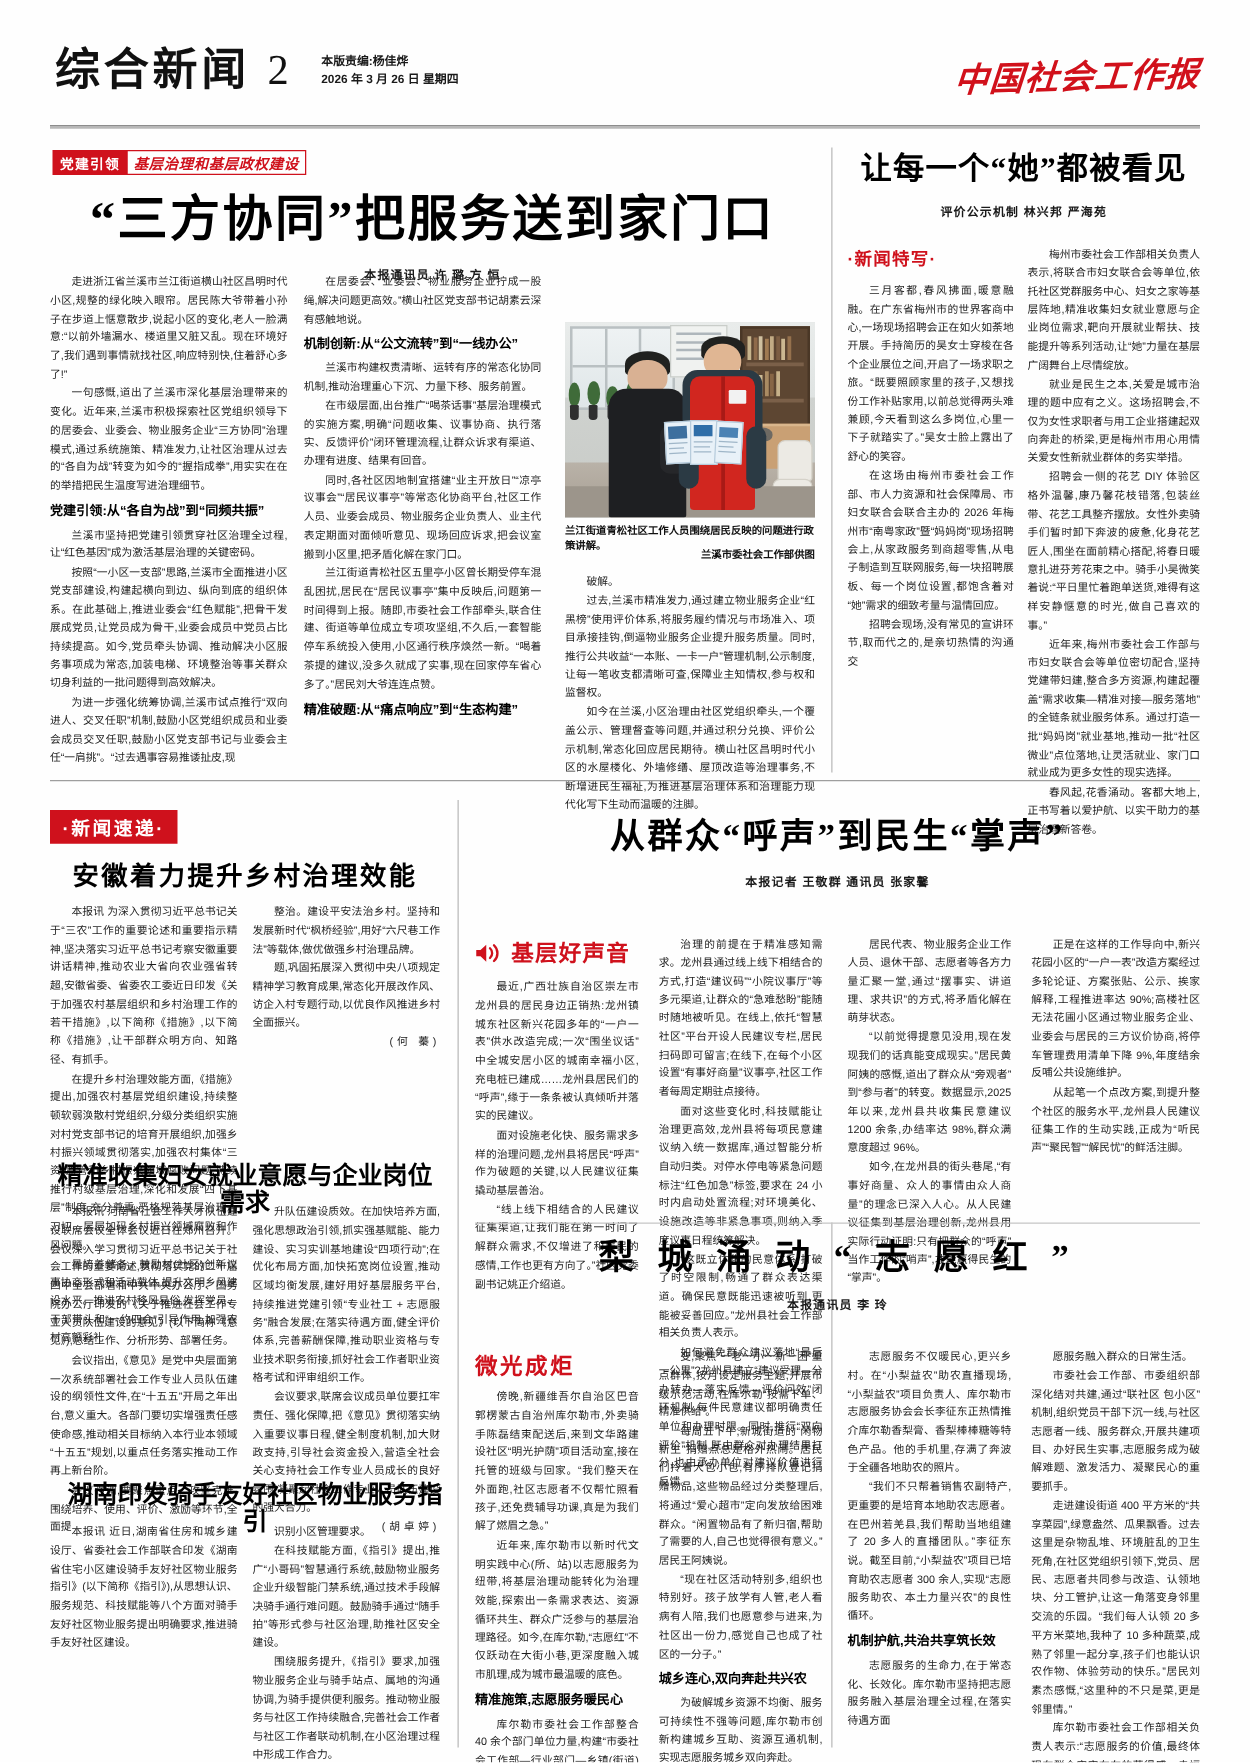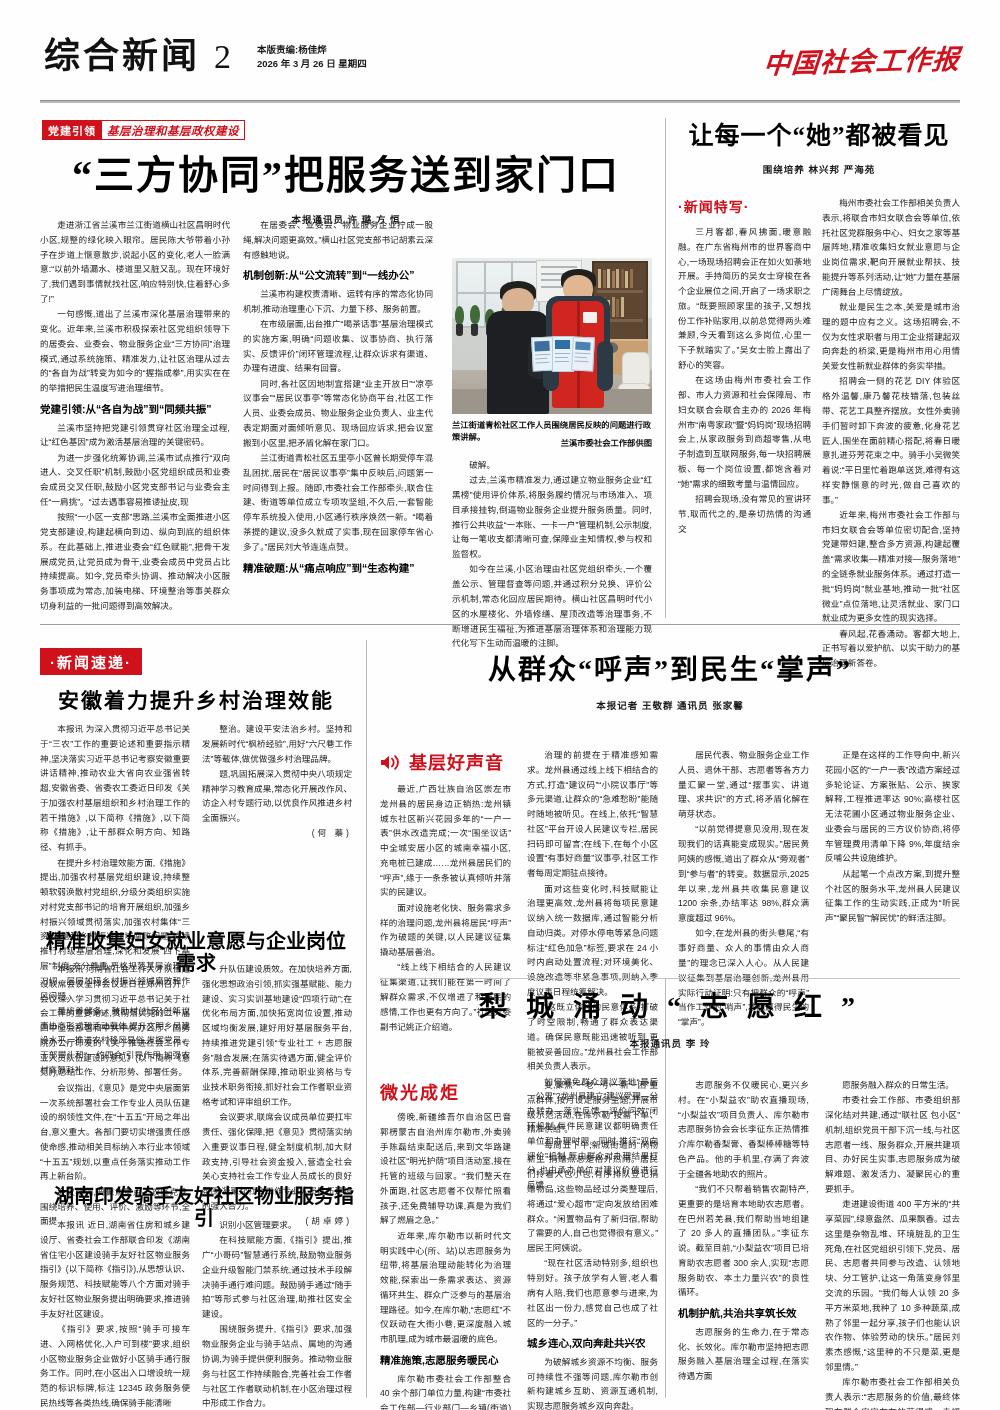--- a/index.html
+++ b/index.html
@@ -182,22 +182,22 @@
     <div class="hl-main" style="font-size:40px; margin-top:14px; letter-spacing:2px;">“三方协同”把服务送到家门口</div>
 
     <div class="byline" style="margin-top:14px;">本报通讯员  许  璐  方  恒</div>
   </div>
 
   <div class="body-col" style="position:absolute; left:40px; top:218px; width:190px;">
     <p>走进浙江省兰溪市兰江街道横山社区昌明时代小区,规整的绿化映入眼帘。居民陈大爷带着小孙子在步道上惬意散步,说起小区的变化,老人一脸满意:“以前外墙漏水、楼道里又脏又乱。现在环境好了,我们遇到事情就找社区,响应特别快,住着舒心多了!”</p>
     <p>一句感慨,道出了兰溪市深化基层治理带来的变化。近年来,兰溪市积极探索社区党组织领导下的居委会、业委会、物业服务企业“三方协同”治理模式,通过系统施策、精准发力,让社区治理从过去的“各自为战”转变为如今的“握指成拳”,用实实在在的举措把民生温度写进治理细节。</p>
     <div class="subhead">党建引领:从“各自为战”到“同频共振”</div>
     <p>兰溪市坚持把党建引领贯穿社区治理全过程,让“红色基因”成为激活基层治理的关键密码。</p>
+    <p>按照“一小区一支部”思路,兰溪市全面推进小区党支部建设,构建起横向到边、纵向到底的组织体系。在此基础上,推进业委会“红色赋能”,把骨干发展成党员,让党员成为骨干,业委会成员中党员占比持续提高。如今,党员牵头协调、推动解决小区服务事项成为常态,加装电梯、环境整治等事关群众切身利益的一批问题得到高效解决。</p>
     <p>为进一步强化统筹协调,兰溪市试点推行“双向进人、交叉任职”机制,鼓励小区党组织成员和业委会成员交叉任职,鼓励小区党支部书记与业委会主任“一肩挑”。“过去遇事容易推诿扯皮,现</p>
-    <p>按照“一小区一支部”思路,兰溪市全面推进小区党支部建设,构建起横向到边、纵向到底的组织体系。在此基础上,推进业委会“红色赋能”,把骨干发展成党员,让党员成为骨干,业委会成员中党员占比持续提高。如今,党员牵头协调、推动解决小区服务事项成为常态,加装电梯、环境整治等事关群众切身利益的一批问题得到高效解决。</p>
   </div>
 
   <div class="body-col" style="position:absolute; left:243px; top:218px; width:190px;">
     <p>在居委会、业委会、物业服务企业拧成一股绳,解决问题更高效。”横山社区党支部书记胡素云深有感触地说。</p>
     <div class="subhead">机制创新:从“公文流转”到“一线办公”</div>
     <p>兰溪市构建权责清晰、运转有序的常态化协同机制,推动治理重心下沉、力量下移、服务前置。</p>
     <p>在市级层面,出台推广“喝茶话事”基层治理模式的实施方案,明确“问题收集、议事协商、执行落实、反馈评价”闭环管理流程,让群众诉求有渠道、办理有进度、结果有回音。</p>
     <p>同时,各社区因地制宜搭建“业主开放日”“凉亭议事会”“居民议事亭”等常态化协商平台,社区工作人员、业委会成员、物业服务企业负责人、业主代表定期面对面倾听意见、现场回应诉求,把会议室搬到小区里,把矛盾化解在家门口。</p>
     <p>兰江街道青松社区五里亭小区曾长期受停车混乱困扰,居民在“居民议事亭”集中反映后,问题第一时间得到上报。随即,市委社会工作部牵头,联合住建、街道等单位成立专项攻坚组,不久后,一套智能停车系统投入使用,小区通行秩序焕然一新。“喝着茶提的建议,没多久就成了实事,现在回家停车省心多了。”居民刘大爷连连点赞。</p>
     <div class="subhead">精准破题:从“痛点响应”到“生态构建”</div>
@@ -317,21 +317,21 @@
   <div class="credit" style="position:absolute; left:452px; top:436px; width:200px;">兰溪市委社会工作部供图</div>
 
   <div class="body-col" style="position:absolute; left:452px; top:458px; width:200px;">
     <p>破解。</p>
     <p>过去,兰溪市精准发力,通过建立物业服务企业“红黑榜”使用评价体系,将服务履约情况与市场准入、项目承接挂钩,倒逼物业服务企业提升服务质量。同时,推行公共收益“一本账、一卡一户”管理机制,公示制度,让每一笔收支都清晰可查,保障业主知情权,参与权和监督权。</p>
     <p>如今在兰溪,小区治理由社区党组织牵头,一个覆盖公示、管理督查等问题,并通过积分兑换、评价公示机制,常态化回应居民期待。横山社区昌明时代小区的水屋楼化、外墙修缮、屋顶改造等治理事务,不断增进民生福祉,为推进基层治理体系和治理能力现代化写下生动而温暖的注脚。</p>
   </div>
 
   <div style="position:absolute; left:678px; top:122px; width:282px;">
     <div class="hl-main" style="font-size:25px; letter-spacing:1px;">让每一个“她”都被看见</div>
-    <div class="byline" style="margin-top:12px;">围绕培养   林兴邦   严海苑</div>
+    <div class="byline" style="margin-top:12px;">评价公示机制   林兴邦   严海苑</div>
   </div>
 
   <div style="position:absolute; left:678px; top:196px; width:128px;">
     <div class="red-label" style="font-size:14px; letter-spacing:1px;">·新闻特写·</div>
   </div>
 
   <div class="body-col" style="position:absolute; left:678px; top:225px; width:133px;">
     <p>三月客都,春风拂面,暖意融融。在广东省梅州市的世界客商中心,一场现场招聘会正在如火如荼地开展。手持简历的吴女士穿梭在各个企业展位之间,开启了一场求职之旅。“既要照顾家里的孩子,又想找份工作补贴家用,以前总觉得两头难兼顾,今天看到这么多岗位,心里一下子就踏实了。”吴女士脸上露出了舒心的笑容。</p>
     <p>在这场由梅州市委社会工作部、市人力资源和社会保障局、市妇女联合会联合主办的 2026 年梅州市“南粤家政”暨“妈妈岗”现场招聘会上,从家政服务到商超零售,从电子制造到互联网服务,每一块招聘展板、每一个岗位设置,都饱含着对“她”需求的细致考量与温情回应。</p>
     <p>招聘会现场,没有常见的宣讲环节,取而代之的,是亲切热情的沟通交</p>
@@ -380,21 +380,20 @@
     <p>升队伍建设质效。在加快培养方面,强化思想政治引领,抓实强基赋能、能力建设、实习实训基地建设“四项行动”;在优化布局方面,加快拓宽岗位设置,推动区域均衡发展,建好用好基层服务平台,持续推进党建引领“专业社工 + 志愿服务”融合发展;在落实待遇方面,健全评价体系,完善薪酬保障,推动职业资格与专业技术职务衔接,抓好社会工作者职业资格考试和评审组织工作。</p>
     <p>会议要求,联席会议成员单位要扛牢责任、强化保障,把《意见》贯彻落实纳入重要议事日程,健全制度机制,加大财政支持,引导社会资金投入,营造全社会关心支持社会工作专业人员成长的良好氛围,凝聚起社会工作专业人员队伍建设的强大合力。</p>
     <p class="sig">(胡卓婷)</p>
   </div>
 
   <div style="position:absolute; left:48px; top:1185px; width:312px;">
     <div class="hl-main" style="font-size:20px; letter-spacing:0px;">湖南印发骑手友好社区物业服务指引</div>
   </div>
   <div class="body-col" style="position:absolute; left:40px; top:1218px; width:150px;">
     <p>本报讯  近日,湖南省住房和城乡建设厅、省委社会工作部联合印发《湖南省住宅小区建设骑手友好社区物业服务指引》(以下简称《指引》),从思想认识、服务规范、科技赋能等八个方面对骑手友好社区物业服务提出明确要求,推进骑手友好社区建设。</p>
-    <p>《指引》要求,按照“骑手可接车进、入网格优化,入户可到楼”要求,组织小区物业服务企业做好小区骑手通行服务工作。同时,在小区出入口增设统一规范的标识标牌,标注 12345 政务服务便民热线等各类热线,确保骑手能清晰</p>
   </div>
   <div class="body-col" style="position:absolute; left:202px; top:1218px; width:150px;">
     <p>识别小区管理要求。</p>
     <p>在科技赋能方面,《指引》提出,推广“小哥码”智慧通行系统,鼓励物业服务企业升级智能门禁系统,通过技术手段解决骑手通行难问题。鼓励骑手通过“随手拍”等形式参与社区治理,助推社区安全建设。</p>
     <p>围绕服务提升,《指引》要求,加强物业服务企业与骑手站点、属地的沟通协调,为骑手提供便利服务。推动物业服务与社区工作持续融合,完善社会工作者与社区工作者联动机制,在小区治理过程中形成工作合力。</p>
 
   </div>
 
   <div style="position:absolute; left:380px; top:655px; width:580px;">
     <div class="hl-main" style="font-size:28px; letter-spacing:2px;">从群众“呼声”到民生“掌声”</div>

